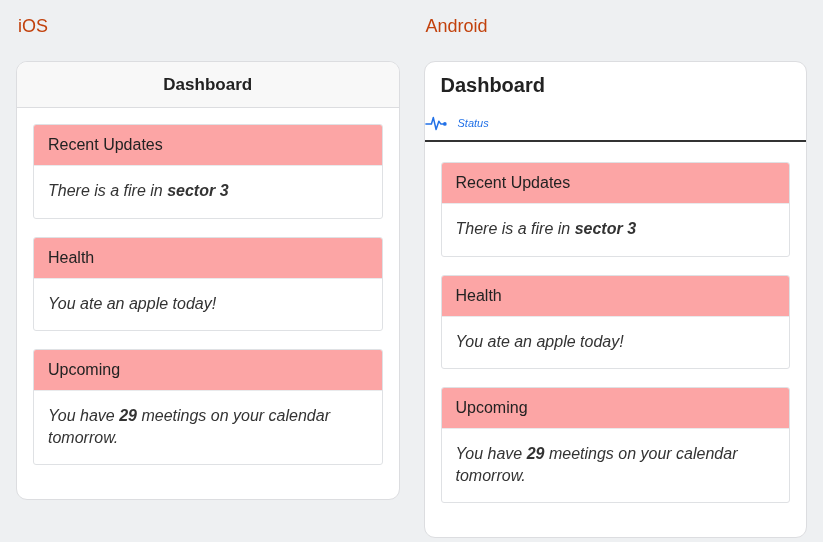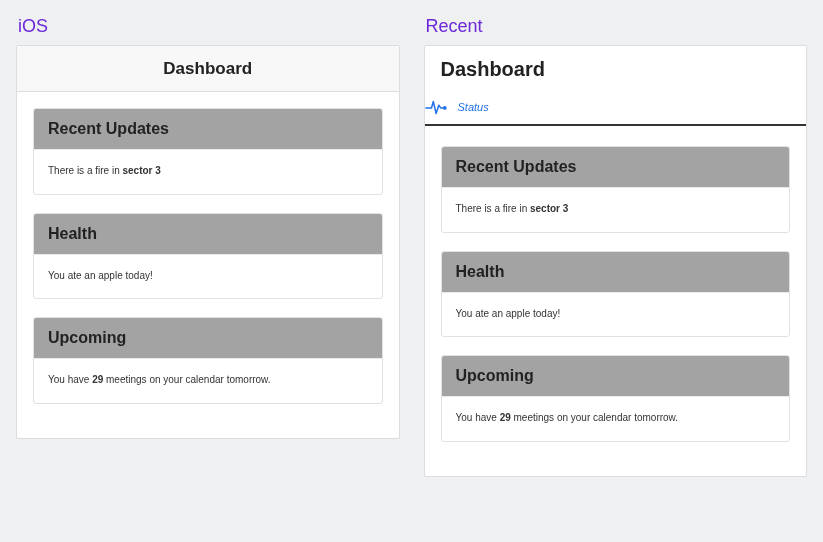--- a/index.html
+++ b/index.html
@@ -13,30 +13,30 @@
     .container {
       display: flex;
       gap: 24px;
       padding: 16px;
     }
     .col {
       flex: 1;
       min-width: 0;
     }
     .platform-label {
-      color: #6d28d9;
+      color: #c2410c;
       font-size: 18px;
       font-weight: 400;
-      margin-bottom: 8px;
+      margin-bottom: 24px;
       padding-left: 2px;
     }
     .phone {
       background: #fff;
       border: 1px solid #dcdde0;
-      border-radius: 2px;
+      border-radius: 11px;
       overflow: hidden;
     }
     
     .ios-header {
       text-align: center;
       font-weight: 600;
       font-size: 17px;
       color: #222;
       padding: 13px 0 12px;
       border-bottom: 1px solid #dcdde0;
@@ -91,32 +91,33 @@
     }
     .android .content { padding-top: 20px; }
     .card {
       border: 1px solid #dfe1e4;
       border-radius: 3px;
       margin-bottom: 18px;
       background: #fff;
       overflow: hidden;
     }
     .card-header {
-      background: #a3a3a3;
-      font-weight: 700;
+      background: #fca5a5;
+      font-weight: 400;
       font-size: 16px;
       color: #222;
       padding: 11px 14px;
       border-bottom: 1px solid #e9eaec;
     }
     .card-body {
       padding: 14px 14px 16px;
-      font-size: 10px;
+      font-size: 16px;
       color: #333;
       line-height: 1.35;
+      font-style: italic;
     }
     .card-body b { font-weight: 700; }
 
     svg { display: block; }
   </style>
 </head>
 <body>
 
 <div class="container">
 
@@ -143,21 +144,21 @@
           <div class="card-body">
             <span>You have </span><b>29</b><span> meetings on your calendar tomorrow.</span>
           </div>
         </div>
 
       </div>
     </div>
   </div>
 
   <div class="col">
-    <div class="platform-label">Recent</div>
+    <div class="platform-label">Android</div>
     <div class="phone android">
       <div class="android-header">Dashboard</div>
 
       <div class="tabs">
         <div class="tab active">
           <span class="tab-icon">
             <svg width="26" height="22" viewBox="0 0 26 22">
               <path d="M1 12 H7 L9 5 L12 18 L15 9 L17 12 H20" fill="none" stroke="#2271e7" stroke-width="1.6" stroke-linecap="round" stroke-linejoin="round"></path>
               <circle cx="21.5" cy="12" r="2" fill="#2271e7"></circle>
             </svg>

